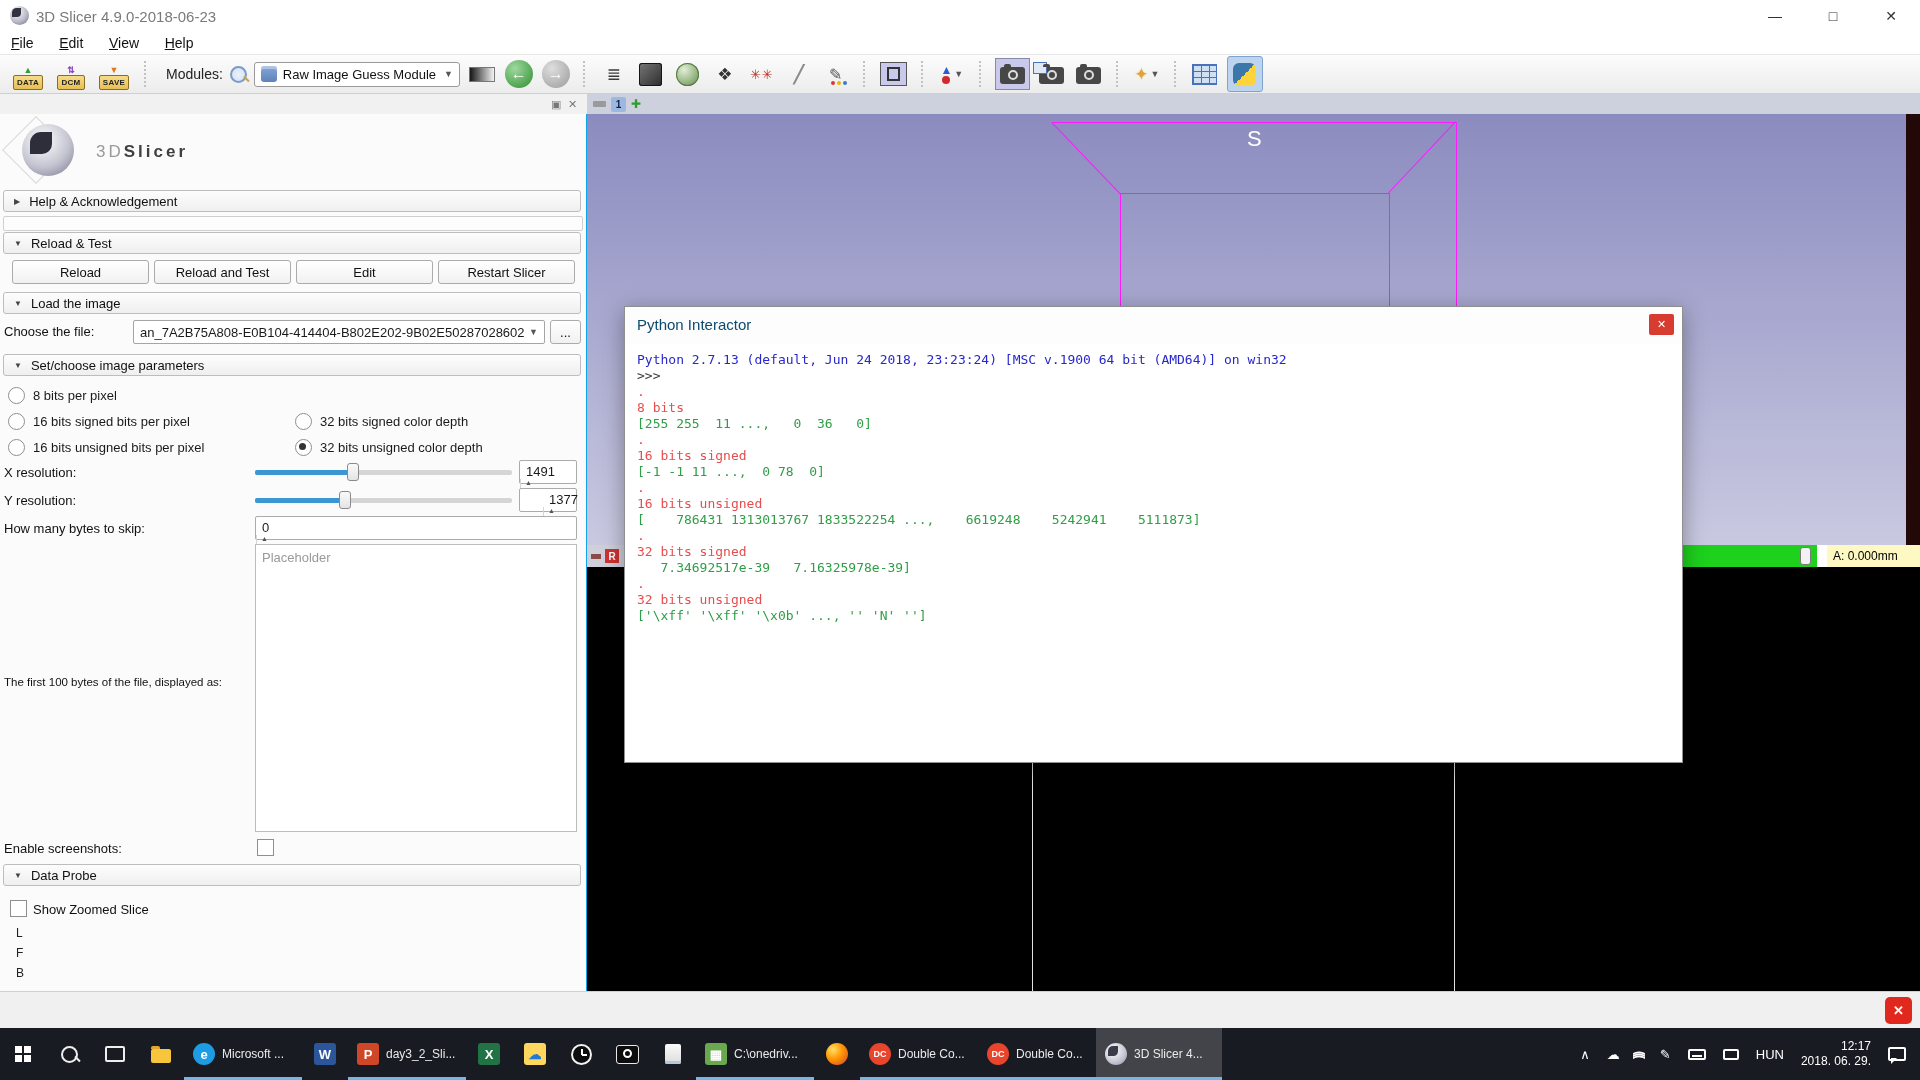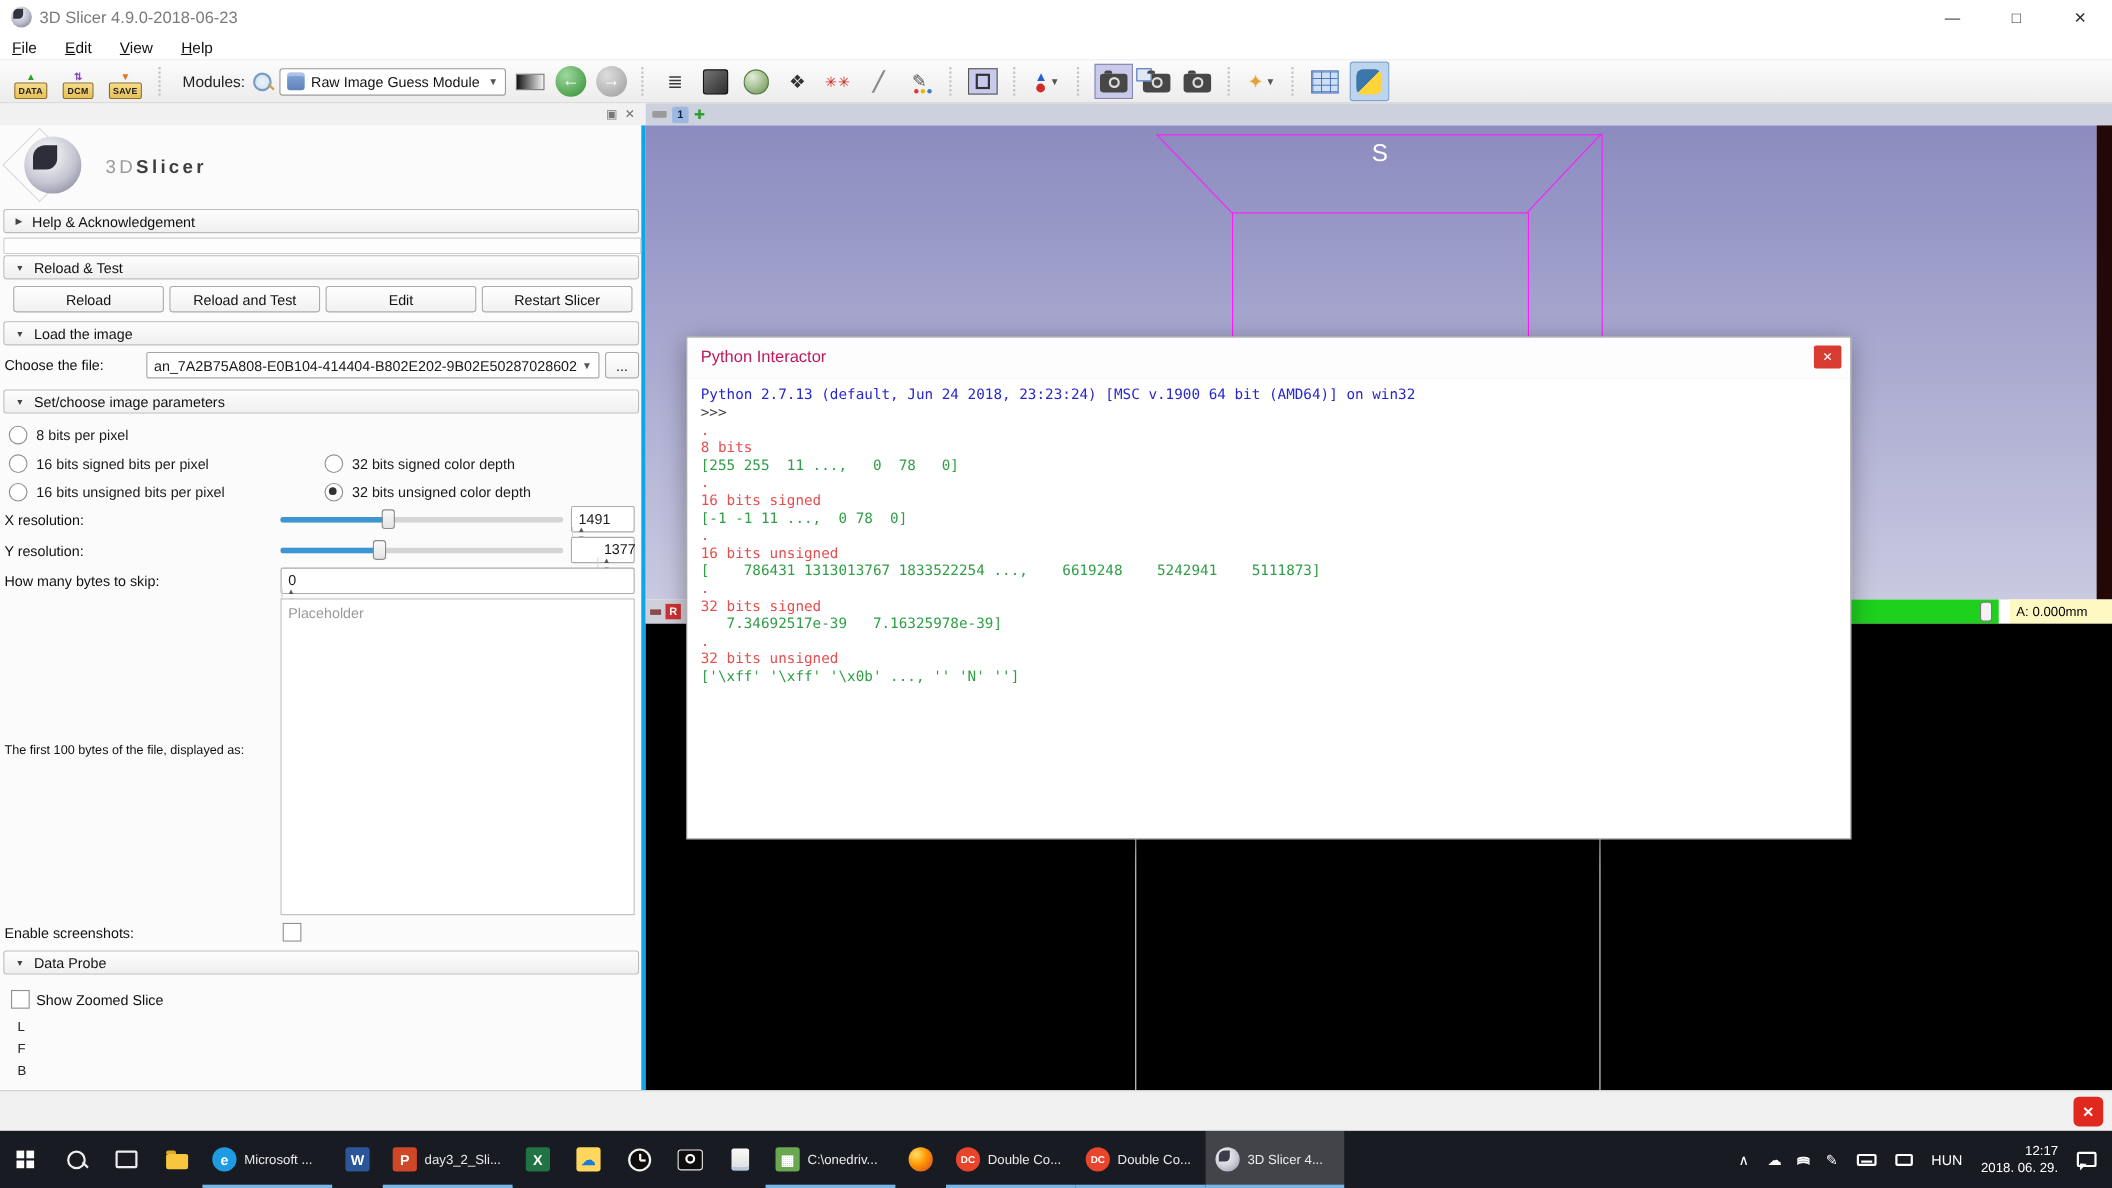--- a/index.html
+++ b/index.html
@@ -64,21 +64,21 @@
   .py-tile{width:34px;height:34px;background:#bcd4ee;border:1px solid #7fa3cc;border-radius:3px;display:flex;align-items:center;justify-content:center;}
   .py-ic{width:23px;height:23px;border-radius:6px;background:linear-gradient(135deg,#3b77aa 0 50%,#ffd43b 50% 100%);}
   
   #strip-left{position:absolute;left:0;top:94px;width:587px;height:20px;background:#f1f1f1;}
   #strip-right{position:absolute;left:587px;top:94px;width:1333px;height:20px;background:#cdd0dd;display:flex;align-items:center;gap:5px;padding-left:6px;box-sizing:border-box;}
   .pinbar{width:13px;height:6px;background:#9a9a9a;border-radius:1px;}
   .viewbox-1{width:15px;height:15px;background:#9db8e0;color:#102040;font-size:10px;font-weight:bold;display:flex;align-items:center;justify-content:center;border-radius:2px;}
   .gcross{color:#2f9e2f;font-size:12px;line-height:12px;}
   .strip-ic{position:absolute;top:3px;color:#777;font-size:11px;line-height:14px;}
   
-  #panel{position:absolute;left:0;top:114px;width:587px;height:877px;background:#fbfbfb;border-right:4px solid #0ea5e9;box-sizing:border-box;}
+  #panel{position:absolute;left:0;top:114px;width:587px;height:877px;background:#fbfbfb;border-right:1px solid #0ea5e9;box-sizing:border-box;}
   .sect{position:absolute;left:3px;width:578px;height:22px;border:1px solid #bdbdbd;border-radius:3px;
      background:linear-gradient(#fdfdfd,#efefef);display:flex;align-items:center;gap:9px;padding-left:10px;box-sizing:border-box;font-size:13px;color:#111;}
   .sect .tri{font-size:8px;color:#444;}
   .qbtn{height:24px;flex:1;background:linear-gradient(#ffffff,#f1f1f1);border:1px solid #ababab;border-radius:3px;font-size:13px;color:#111;font-family:inherit;cursor:pointer;}
   .radio-row{display:flex;align-items:center;gap:8px;height:26px;}
   .radio{width:15px;height:15px;border:1px solid #8f8f8f;border-radius:50%;background:#fff;position:relative;flex:0 0 15px;}
   .radio.sel::after{content:"";position:absolute;left:3px;top:3px;width:7px;height:7px;background:#333;border-radius:50%;}
   .radio-label{font-size:13px;}
   .slider{position:absolute;width:257px;height:24px;}
   .slider .track{position:absolute;left:0;right:0;top:10px;height:5px;background:#d5d5d5;border-radius:2px;}
@@ -101,21 +101,21 @@
   .rbox{width:14px;height:14px;background:#d03232;color:#fff;font-size:10px;font-weight:bold;display:flex;align-items:center;justify-content:center;}
   #gtrack{position:relative;flex:1;background:#1dd11d;}
   #ghandle{position:absolute;left:1168px;top:2px;width:11px;height:18px;background:#f2f2f2;border:1px solid #7a7a7a;border-radius:3px;box-sizing:border-box;}
   #goffset{width:93px;background:#fef9c3;color:#000;font-size:12px;display:flex;align-items:center;padding-left:6px;box-sizing:border-box;white-space:nowrap;margin-left:10px;}
   #blackarea{position:absolute;left:587px;top:567px;width:1333px;height:424px;background:#000;}
   .vline{position:absolute;top:0;bottom:0;width:1px;background:#e2e2e2;}
   
   #pywin{position:absolute;left:624px;top:306px;width:1059px;height:457px;background:#fff;border:1px solid #8f8f8f;
      box-shadow:0 6px 22px rgba(0,0,0,.35);z-index:50;box-sizing:border-box;}
   #pytitle{position:absolute;left:0;top:0;right:0;height:37px;background:#fdfdfd;border-bottom:1px solid #dcdcdc;}
-  #pytitle .t{position:absolute;left:12px;top:9px;font-size:15px;color:#be185d;}
+  #pytitle .t{position:absolute;left:12px;top:9px;font-size:15px;color:#0c4a6e;}
   #pyclose{position:absolute;right:8px;top:7px;width:25px;height:21px;background:#d83b30;color:#fff;font-size:11px;
      display:flex;align-items:center;justify-content:center;border-radius:2px;}
   #pyconsole{position:absolute;left:0;top:37px;right:0;bottom:0;background:#fff;padding:8px 12px;overflow:hidden;
      font-family:"DejaVu Sans Mono",monospace;font-size:13px;line-height:16px;}
   .cline{white-space:pre;}
   
   #statusbar{position:absolute;left:0;top:991px;width:1920px;height:37px;background:#f0f0f0;border-top:1px solid #cfcfcf;box-sizing:border-box;}
   #errbtn{position:absolute;right:8px;top:5px;width:27px;height:27px;background:#e0281e;color:#fff;border-radius:5px;
      display:flex;align-items:center;justify-content:center;font-size:13px;font-weight:bold;}
   
@@ -444,21 +444,21 @@
     <div id="pytitle">
       <span class="t">Python Interactor</span>
       <span id="pyclose">✕</span>
     </div>
     <div id="pyconsole">
       <div id="console-lines">
           <div class="cline" style="color: rgb(39, 39, 207);">Python 2.7.13 (default, Jun 24 2018, 23:23:24) [MSC v.1900 64 bit (AMD64)] on win32</div>
           <div class="cline" style="color: rgb(60, 60, 60);">&gt;&gt;&gt;</div>
           <div class="cline" style="color: rgb(230, 77, 77);">.</div>
           <div class="cline" style="color: rgb(230, 77, 77);">8 bits</div>
-          <div class="cline" style="color: rgb(47, 158, 70);">[255 255  11 ...,   0  78   0]</div>
+          <div class="cline" style="color: rgb(47, 158, 70);">[255 255  11 ...,   0  36   0]</div>
           <div class="cline" style="color: rgb(230, 77, 77);">.</div>
           <div class="cline" style="color: rgb(230, 77, 77);">16 bits signed</div>
           <div class="cline" style="color: rgb(47, 158, 70);">[-1 -1 11 ...,  0 78  0]</div>
           <div class="cline" style="color: rgb(230, 77, 77);">.</div>
           <div class="cline" style="color: rgb(230, 77, 77);">16 bits unsigned</div>
           <div class="cline" style="color: rgb(47, 158, 70);">[    786431 1313013767 1833522254 ...,    6619248    5242941    5111873]</div>
           <div class="cline" style="color: rgb(230, 77, 77);">.</div>
           <div class="cline" style="color: rgb(230, 77, 77);">32 bits signed</div>
           <div class="cline" style="color: rgb(47, 158, 70);">   7.34692517e-39   7.16325978e-39]</div>
           <div class="cline" style="color: rgb(230, 77, 77);">.</div>

